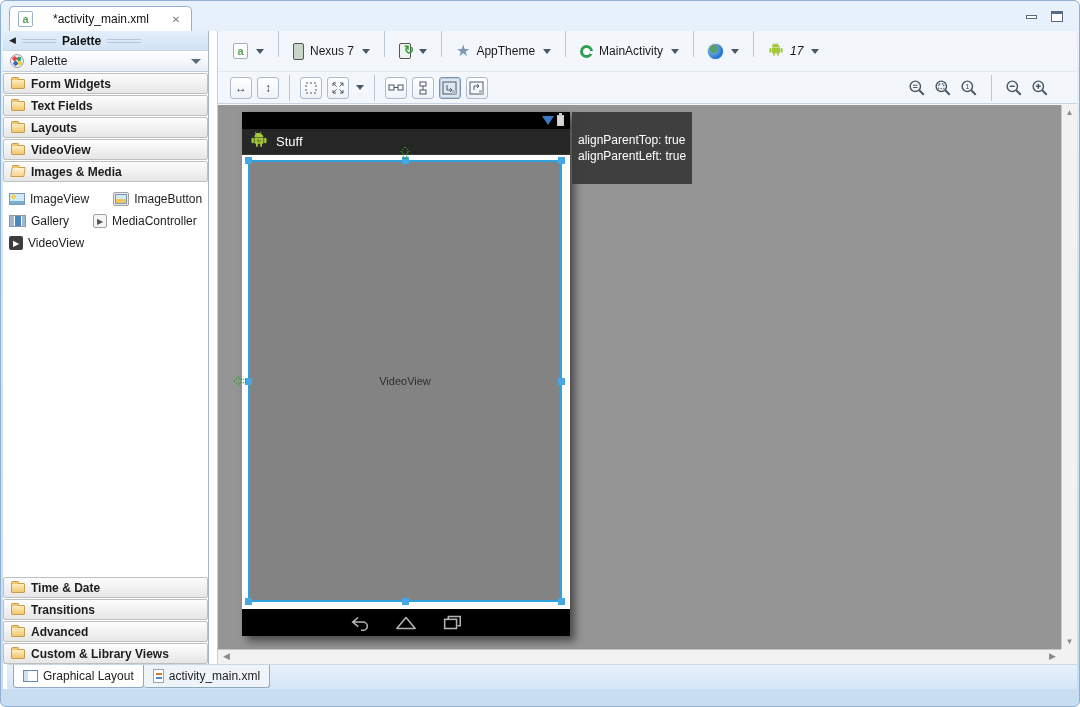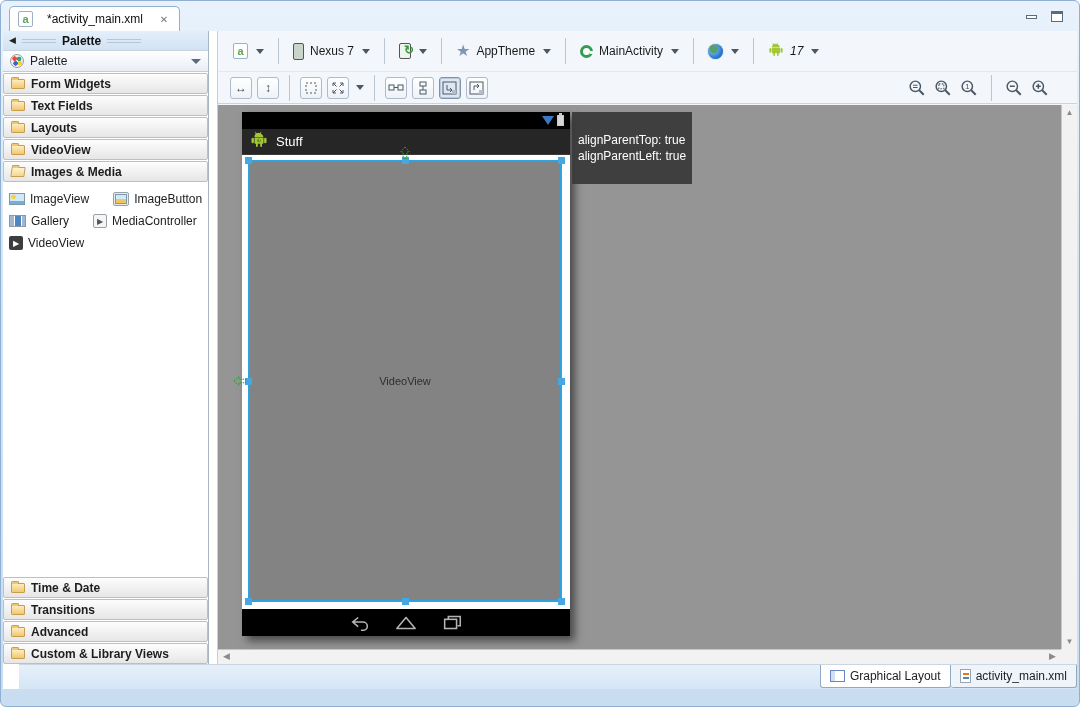--- a/index.html
+++ b/index.html
@@ -5,21 +5,21 @@
   * { margin:0; padding:0; box-sizing:border-box; }
   html,body { background:#fff; font-family:"Liberation Sans", sans-serif; }
   .window { position:relative; width:1080px; height:707px;
     background:linear-gradient(180deg,#e9f2fc 0%,#d3e4f5 40%,#c9ddf1 100%);
     border:1px solid #8fb0d0; border-radius:6px; overflow:hidden; font-size:12px; color:#222;}
 
   
   .tabbar { position:absolute; top:2px; left:2px; right:2px; height:28px; }
   .etab { position:absolute; left:6px; top:3px; height:25px; background:#fff;
     border:1px solid #92b0cf; border-bottom:none; border-radius:5px 5px 0 0;
-    display:flex; align-items:center; gap:14px; padding:0 8px; }
+    display:flex; align-items:center; gap:20px; padding:0 8px; }
   .etab-label { font-size:12px; color:#111; }
   .tab-close { width:14px; height:14px; display:flex; align-items:center; justify-content:center;
     color:#777; font-size:10px; cursor:pointer; }
   .tab-close::before { content:"✕"; }
   .winctl { position:absolute; right:14px; top:8px; display:flex; gap:14px; align-items:center; }
   .ic-min { width:11px; height:4px; border:1px solid #5a6b7d; background:#fdfdfd; }
   .ic-max { width:12px; height:11px; border:1px solid #5a6b7d; border-top:3px solid #5a6b7d; background:#fff; }
 
   
   .main { position:absolute; top:30px; left:2px; right:2px; bottom:17px; background:#fff; }
@@ -69,21 +69,21 @@
     display:flex; align-items:center; justify-content:center; border-radius:2px; }
   .ic-mediacontroller::before { content:"▶"; font-size:8px; color:#555; }
   .ic-videoview { width:14px; height:14px; background:#3d3d3d; border-radius:2px;
     display:flex; align-items:center; justify-content:center; }
   .ic-videoview::before { content:"▶"; font-size:8px; color:#fff; }
   .pal-bottom { margin-top:auto; }
 
   
   .editor { position:absolute; left:214px; top:0; right:0; bottom:25px;
     border-left:1px solid #c2cfdd; background:#f3f7fb; }
-  .tb1 { height:41px; display:flex; align-items:center; gap:4px; padding:0 10px;
+  .tb1 { height:41px; display:flex; gap:4px; padding:0 10px;
     border-bottom:1px solid #e0e8f1; }
   .tbtn { display:flex; align-items:center; gap:6px; padding:3px 5px; border-radius:3px; cursor:pointer; }
   .tbtn .tlabel { font-size:12px; color:#1a1a1a; }
   .dd { width:0; height:0; border-left:4px solid transparent; border-right:4px solid transparent;
     border-top:5px solid #4a5866; margin-left:2px; }
   .sep { width:1px; height:26px; background:#b9c6d4; margin:0 5px; }
   .ic-axml { width:15px; height:16px; background:#fff; border:1px solid #9ab0c4; border-radius:2px;
     display:flex; align-items:center; justify-content:center; }
   .ic-axml::before { content:"a"; color:#57a557; font-weight:bold; font-size:11px; }
   .ic-tablet { width:11px; height:17px; border:1px solid #555; border-radius:2px; background:#c8d5c8; }
@@ -144,23 +144,23 @@
   .anchor { position:absolute; }
   .anchor.top { left:calc(50% - 7px); top:-16px; }
   .anchor.left { left:-17px; top:calc(50% - 7px); }
   .navbar { height:27px; background:#000; display:flex; align-items:center; justify-content:center; gap:24px; }
   .navbar svg { display:block; }
 
   .tooltip { position:absolute; left:354px; top:7px; background:rgba(58,58,58,.95); color:#fff;
     font-size:12px; line-height:16px; padding:20px 6px; white-space:nowrap; }
 
   
-  .bottomtabs { position:absolute; left:16px; right:0; bottom:0; height:25px;
+  .bottomtabs { position:absolute; left:4px; right:0; bottom:0; height:25px;
     background:linear-gradient(180deg,#e6f0fa,#d5e5f5); border-top:1px solid #c9d6e4;
-    display:flex; align-items:flex-start; padding-left:6px;justify-content:flex-end; }
+    display:flex; align-items:flex-start; padding-left:6px; }
   .btab { height:23px; display:flex; align-items:center; gap:5px; padding:0 9px;
     border:1px solid #93a9bf; border-top:none; background:#fdfdfd; cursor:pointer; }
   .btab.active { background:#fff; border-radius:0 0 3px 3px; font-weight:normal; }
   .btab.inactive { background:#eef4fa; border-left:none; border-radius:0 0 3px 3px; }
   .ic-gl { width:15px; height:12px; border:1px solid #6a85c0;
     background:linear-gradient(90deg,#cfe0f4 0 4px,#fff 4px); }
   .ic-xmlfile { width:11px; height:14px; border:1px solid #9aa4ae; background:#fff; position:relative; }
   .ic-xmlfile::before { content:""; position:absolute; left:2px; top:3px; width:6px; height:2px; background:#e07820; }
   .ic-xmlfile::after { content:""; position:absolute; left:2px; top:7px; width:6px; height:2px; background:#4d86c0; }
 </style>

